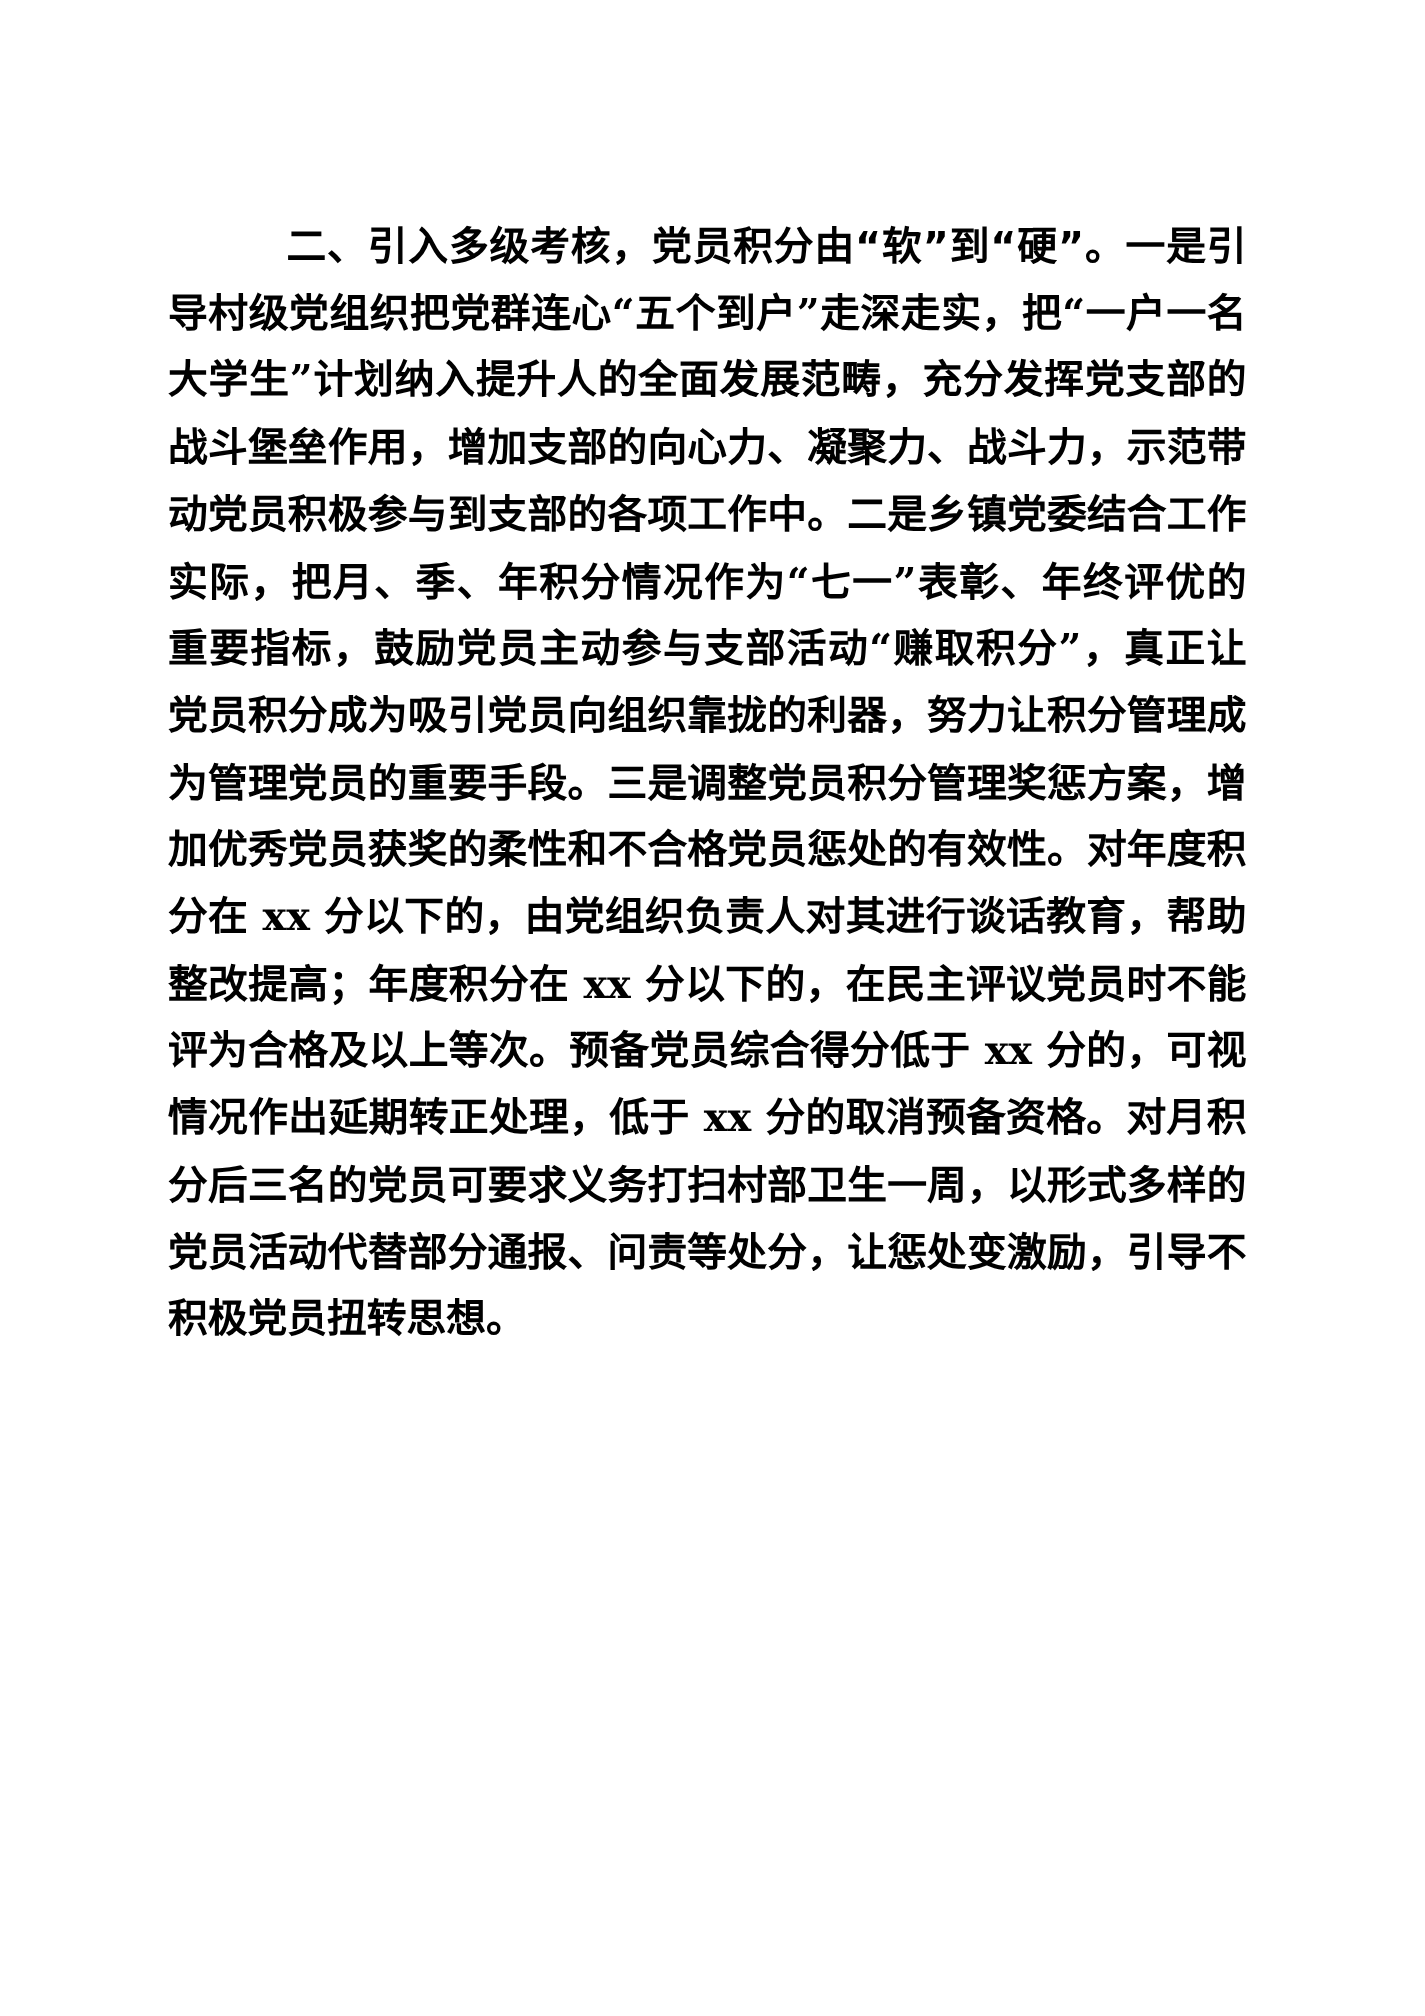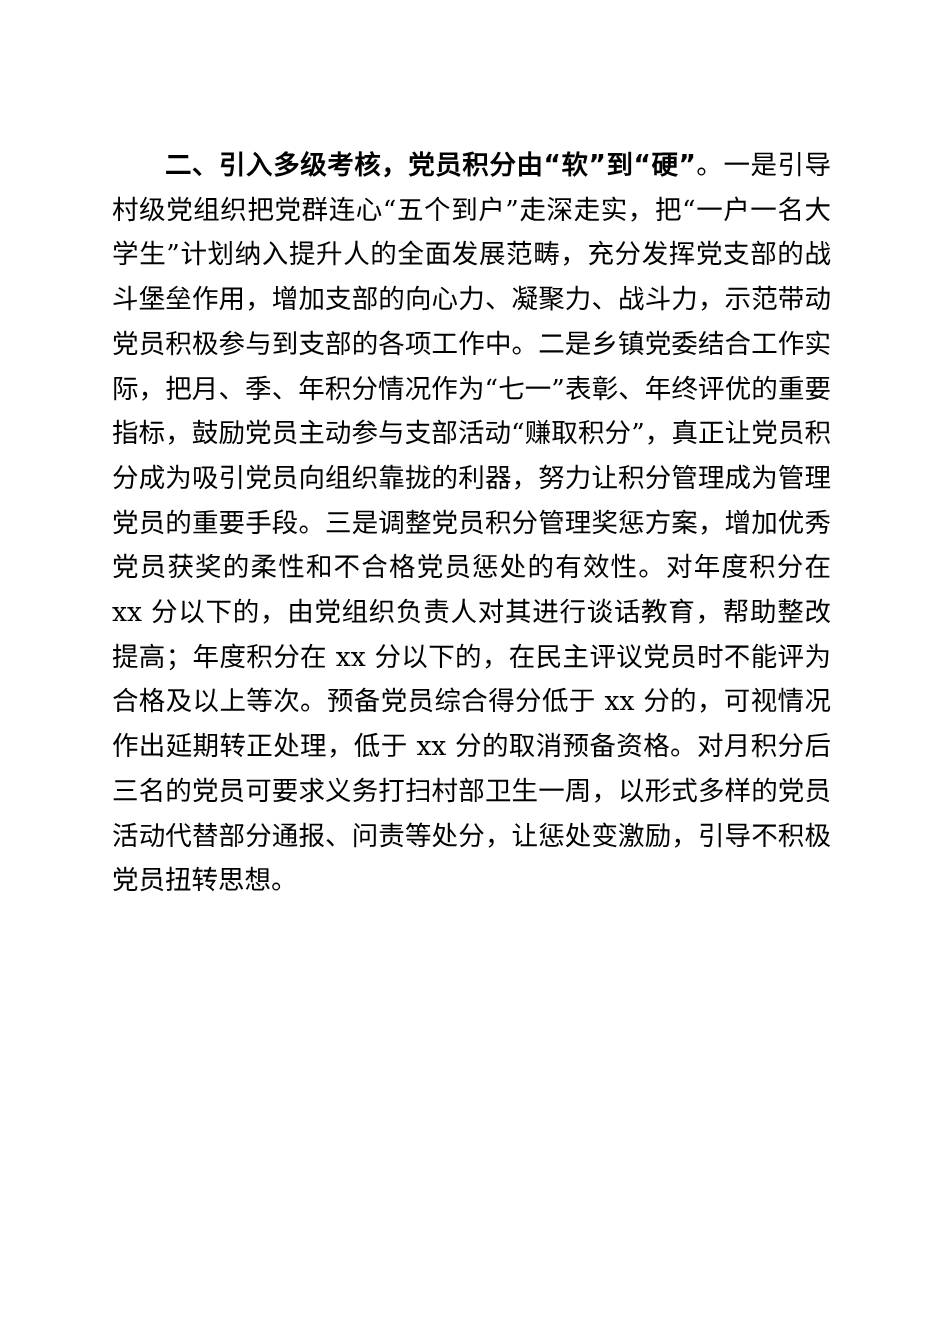--- a/index.html
+++ b/index.html
@@ -27,23 +27,24 @@
     font-size: 26.5px;
     line-height: 44.7px;
     color: #000000;
     text-align: justify;
     text-indent: 2em;
     letter-spacing: 0;
   }
   .para-heading {
     font-weight: 700;
     font-family: "DejaVu Sans", "Liberation Sans", sans-serif;
+    margin-left: 26px;
   }
   .para-body {
-    font-weight: 400;
+    font-weight: 700;
   }
 </style>
 </head>
 <body>
 
 <div class="page">
   <div class="content">
     <p class="para">
       <span class="para-heading">二、引入多级考核，党员积分由“软”到“硬”</span><span class="para-body">。一是引导村级党组织把党群连心“五个到户”走深走实，把“一户一名大学生”计划纳入提升人的全面发展范畴，充分发挥党支部的战斗堡垒作用，增加支部的向心力、凝聚力、战斗力，示范带动党员积极参与到支部的各项工作中。二是乡镇党委结合工作实际，把月、季、年积分情况作为“七一”表彰、年终评优的重要指标，鼓励党员主动参与支部活动“赚取积分”，真正让党员积分成为吸引党员向组织靠拢的利器，努力让积分管理成为管理党员的重要手段。三是调整党员积分管理奖惩方案，增加优秀党员获奖的柔性和不合格党员惩处的有效性。对年度积分在 xx 分以下的，由党组织负责人对其进行谈话教育，帮助整改提高；年度积分在 xx 分以下的，在民主评议党员时不能评为合格及以上等次。预备党员综合得分低于 xx 分的，可视情况作出延期转正处理，低于 xx 分的取消预备资格。对月积分后三名的党员可要求义务打扫村部卫生一周，以形式多样的党员活动代替部分通报、问责等处分，让惩处变激励，引导不积极党员扭转思想。</span>
     </p>

